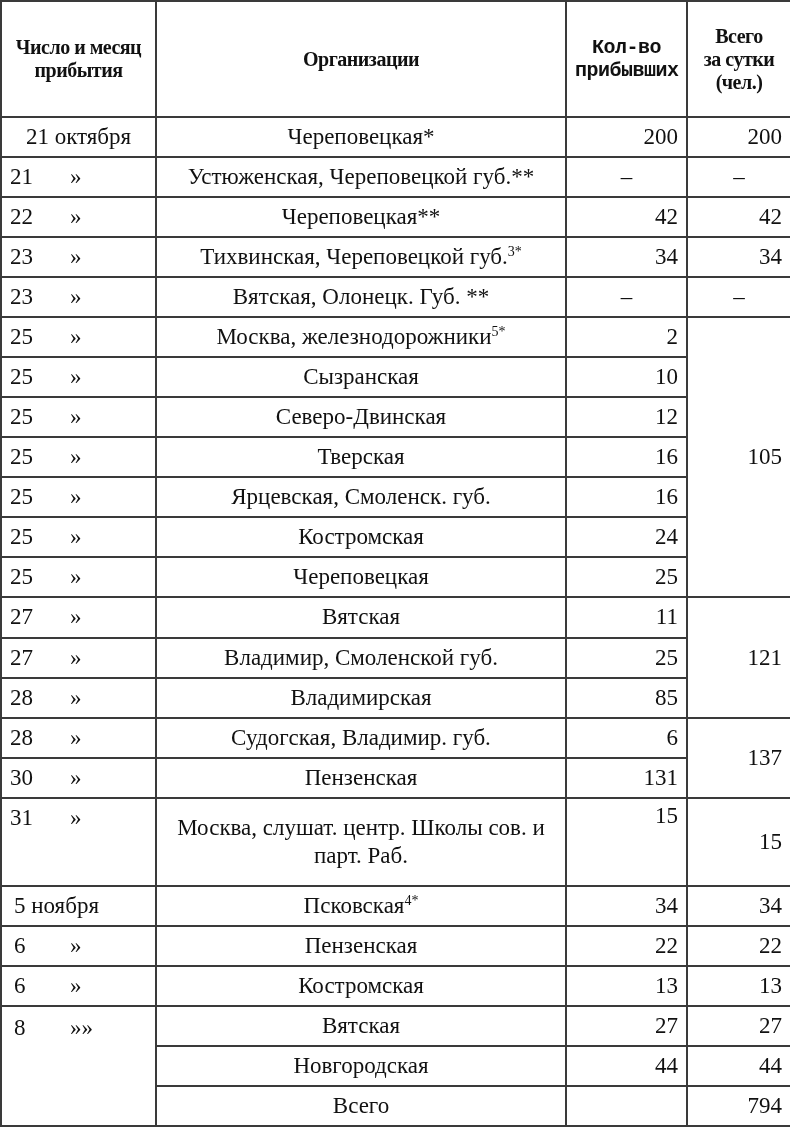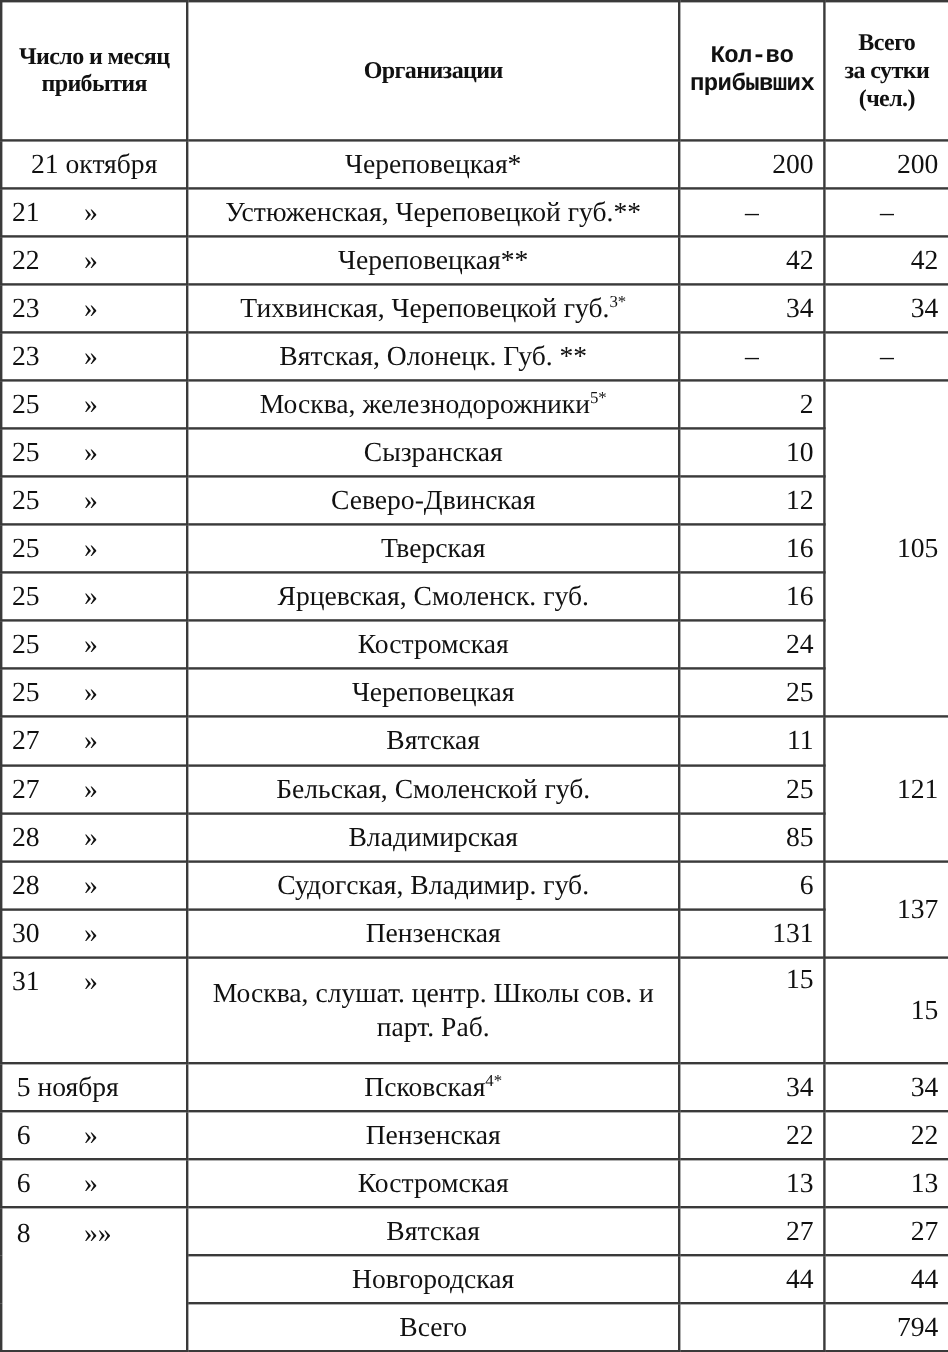--- a/index.html
+++ b/index.html
@@ -133,21 +133,21 @@
   </tr>
 
   <tr class="r">
     <td class="date"><span class="day">27</span><span class="ditto">»</span></td>
     <td class="org">Вятская</td>
     <td class="num">11</td>
     <td class="num" rowspan="3">121</td>
   </tr>
   <tr class="r">
     <td class="date"><span class="day">27</span><span class="ditto">»</span></td>
-    <td class="org">Бельская, Смоленской губ.</td>
+    <td class="org">Владимир, Смоленской губ.</td>
     <td class="num">25</td>
   </tr>
   <tr class="r">
     <td class="date"><span class="day">28</span><span class="ditto">»</span></td>
     <td class="org">Владимирская</td>
     <td class="num">85</td>
   </tr>
 
   <tr class="r">
     <td class="date"><span class="day">28</span><span class="ditto">»</span></td>

